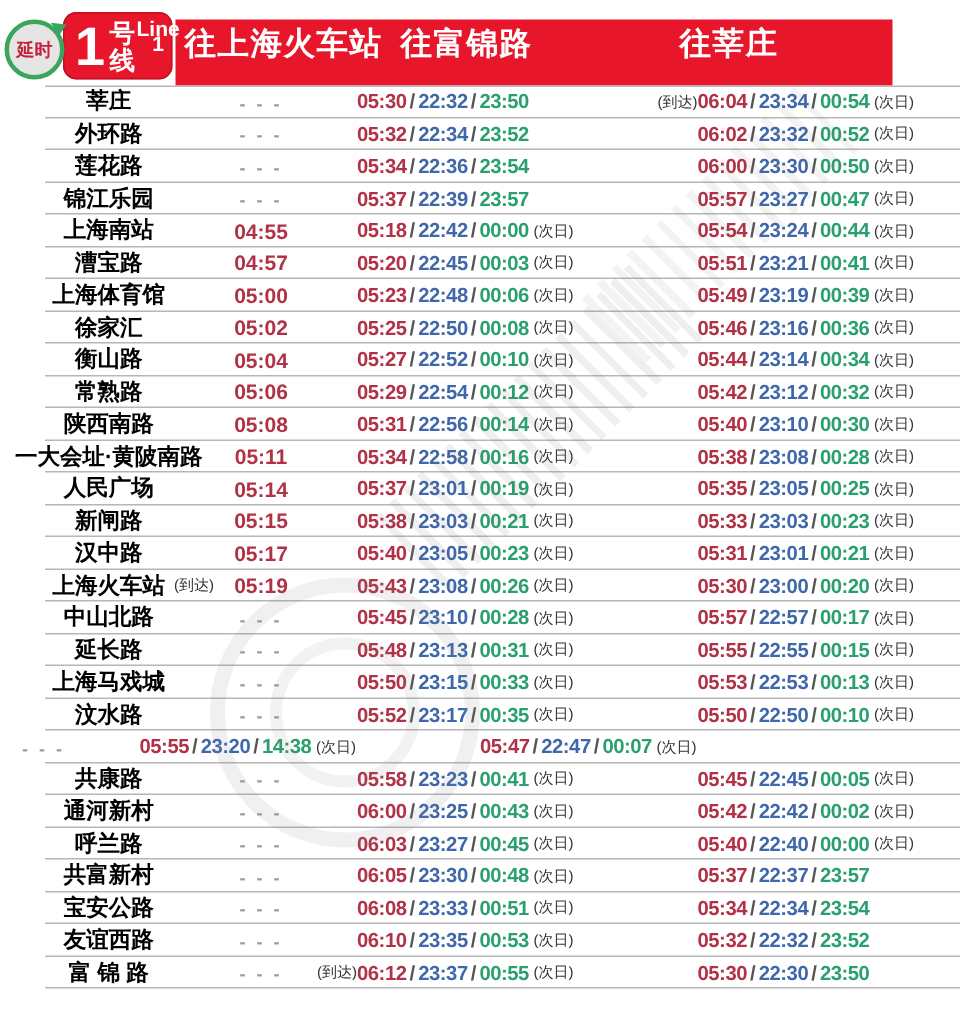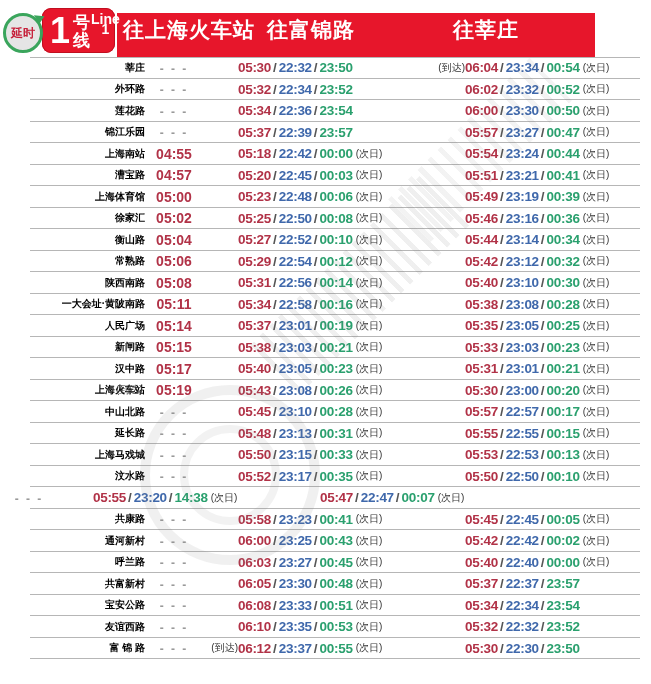--- a/index.html
+++ b/index.html
@@ -43,21 +43,21 @@
   .delay-badge::after{ 
     content:"";position:absolute;right:-5px;top:-3px;
     width:0;height:0;border-left:7px solid transparent;border-right:3px solid transparent;
     border-bottom:8px solid #3aa55c;transform:rotate(55deg);
   }
   
   .rows{position:absolute;top:57px;left:0;right:0;}
   .rows::before{content:"";position:absolute;top:0;left:30px;right:11px;border-top:1px solid #b6b6b6;}
   .row{display:flex;align-items:center;height:21.5px;position:relative;}
   .row::after{content:"";position:absolute;left:30px;right:11px;bottom:0;border-bottom:1px solid #b6b6b6;}
-  .c-station{width:145px;text-align:right;font-weight:bold;font-size:10px;color:#000;white-space:nowrap;}
+  .c-station{width:145px;text-align:center;font-weight:bold;font-size:15px;color:#000;white-space:nowrap;}
   .c-first{width:58px;text-align:center;font-weight:bold;font-size:14px;color:var(--time-red);position:relative;white-space:nowrap;}
   .c-first .dash{color:#999;font-size:12px;letter-spacing:2px;}
   .arr-lbl{font-size:10px;color:#333;font-weight:normal;white-space:nowrap;}
   .c-first .arr-lbl{position:absolute;left:-29px;top:50%;transform:translateY(-50%);}
   .dir{display:flex;align-items:center;font-size:13.5px;font-weight:bold;white-space:nowrap;}
   .dir-fujin-col{width:222px;}
   .dir-xin-col{flex:1;}
   .slot{width:35px;text-align:right;font-size:10px;color:#333;font-weight:normal;}
   .dir-xin-col .slot{width:40px;}
   .t{letter-spacing:-0.3px;}

